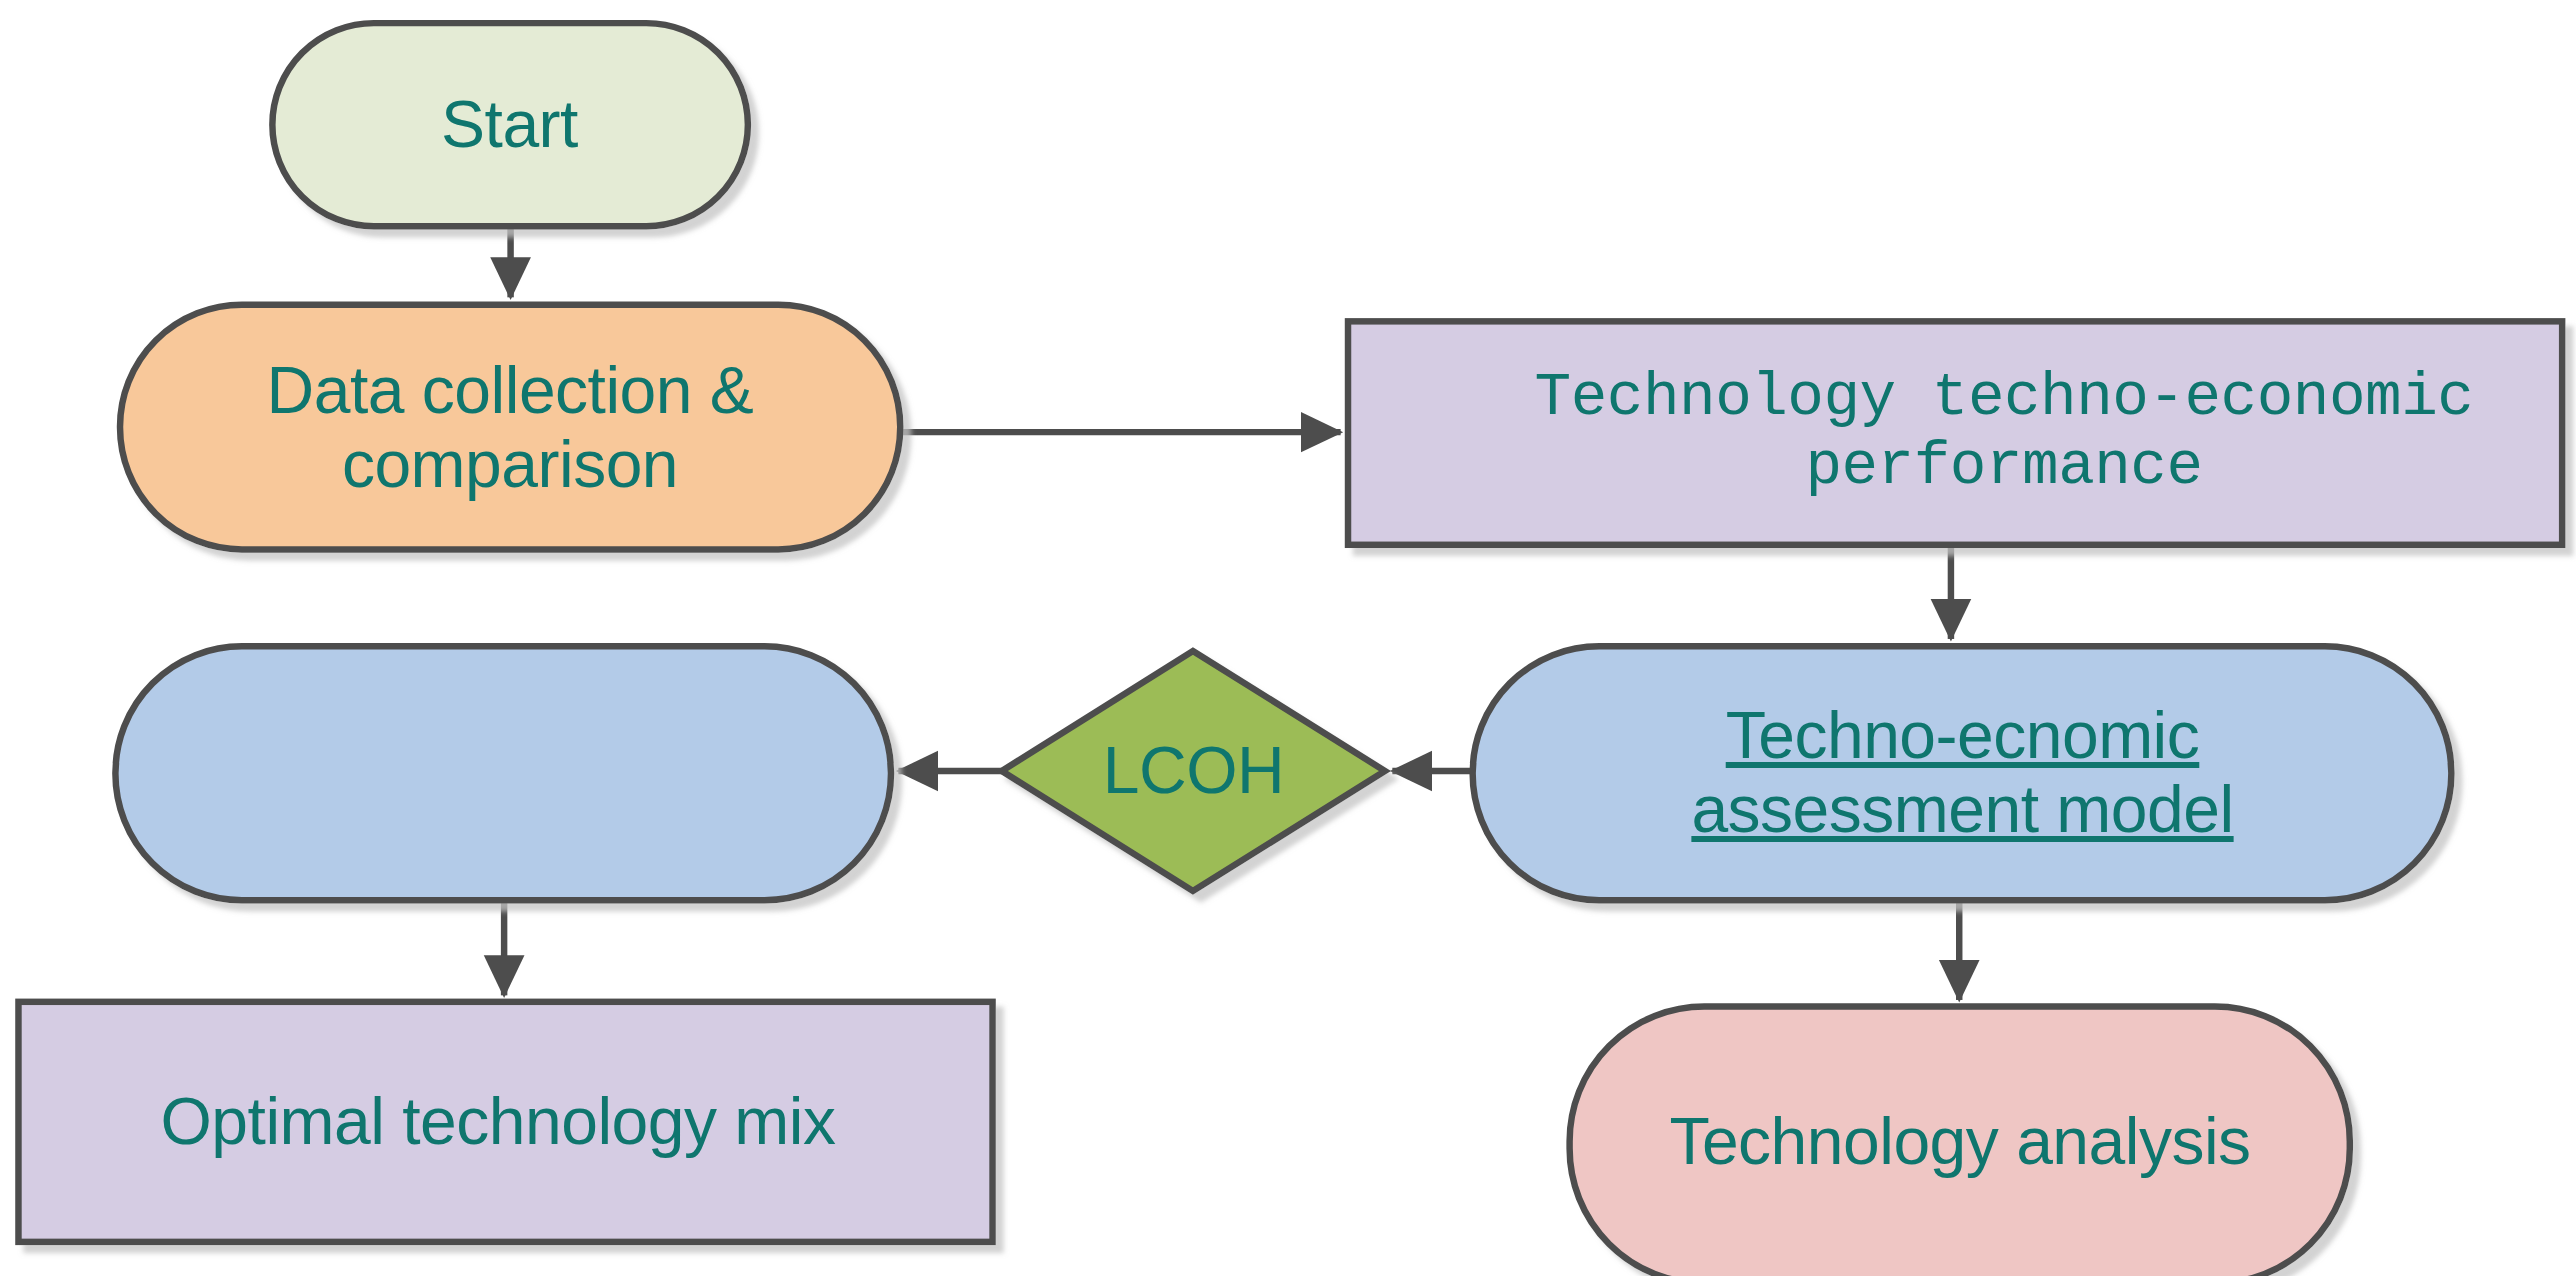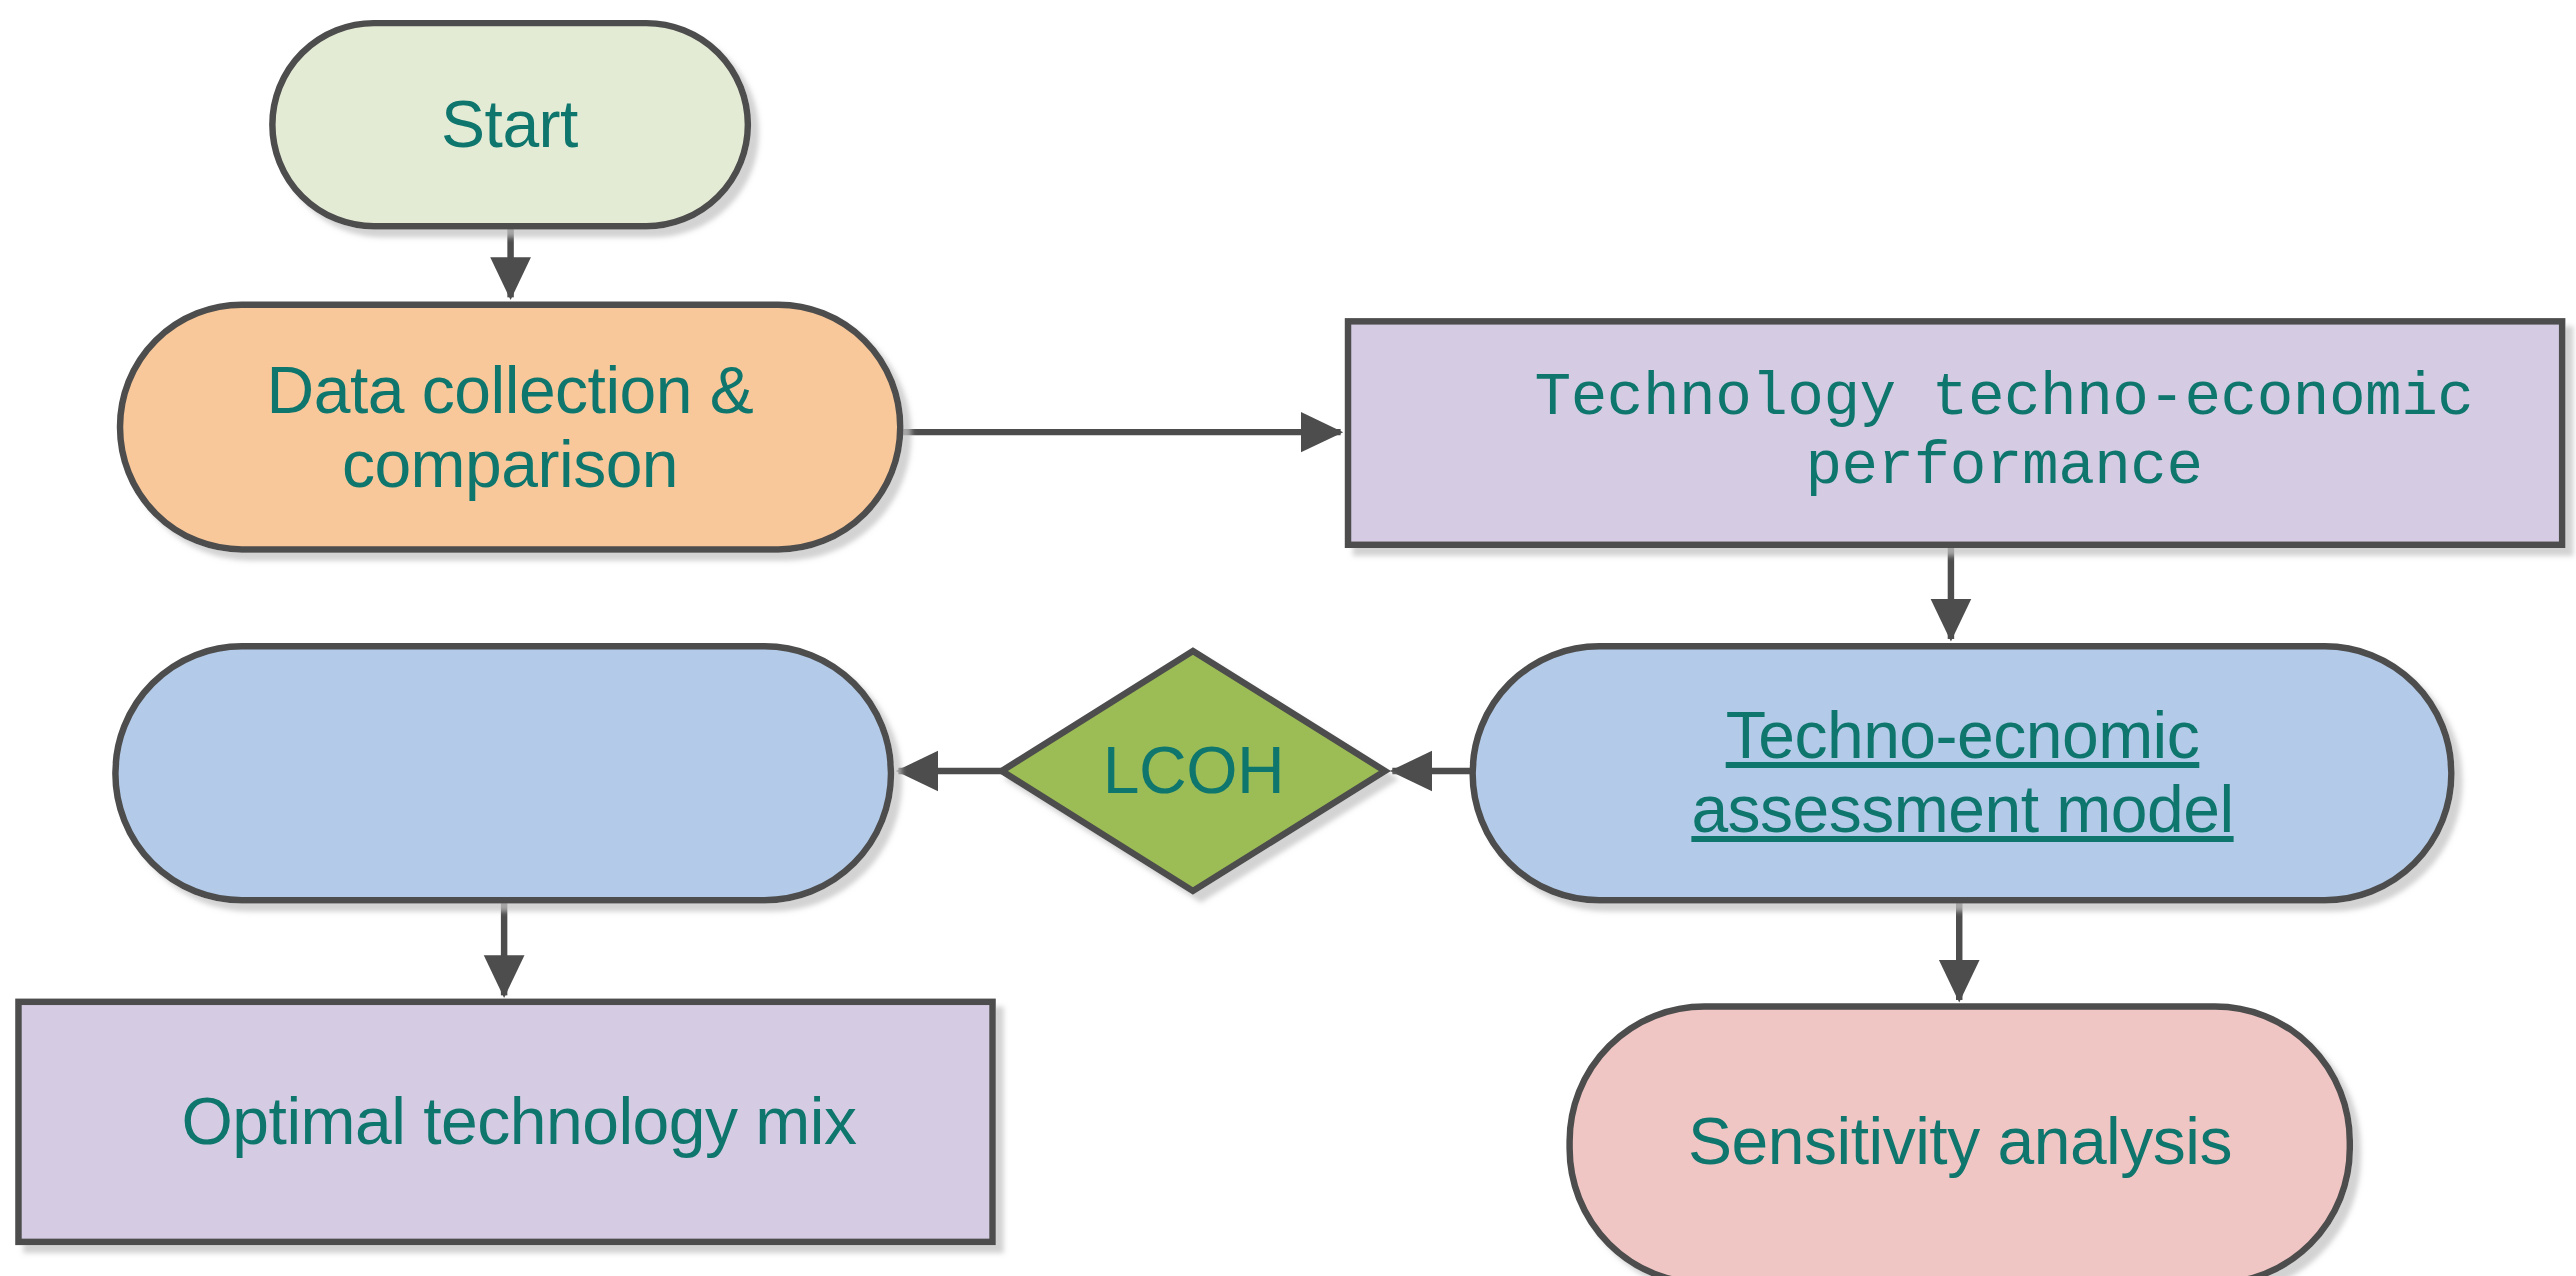--- a/index.html
+++ b/index.html
@@ -114,23 +114,23 @@
 
   <div class="node-label small" style="left:1397px; top:321px; width:1214px; height:223px;font-family:Liberation Mono, monospace;">Technology techno-economic
 performance</div>
 
   <div class="node-label" style="left:1473px; top:646px; width:979px; height:254px;text-decoration:underline;">Techno-ecnomic
 assessment model</div>
 
   <div class="node-label" style="left:1002px; top:651px; width:383px; height:240px;text-align:center;">LCOH</div>
 
 
-  <div class="node-label" style="left:32px; top:1002px; width:974px; height:240px;text-align:center;">Optimal technology mix</div>
+  <div class="node-label" style="left:11px; top:1002px; width:974px; height:240px;text-align:center;">Optimal technology mix</div>
 
-  <div class="node-label" style="left:1570px; top:1006px; width:780px; height:271px;">Sensitivity analysis</div>
+  <div class="node-label" style="left:1570px; top:1006px; width:780px; height:271px;">Technology analysis</div>
 
   <div class="hit" style="left:272px; top:23px; width:475px; height:203px; border-radius:102px;"></div>
   <div class="hit" style="left:120px; top:305px; width:780px; height:245px; border-radius:122px;"></div>
   <div class="hit" style="left:1348px; top:321px; width:1214px; height:223px;"></div>
   <div class="hit" style="left:1473px; top:646px; width:979px; height:254px; border-radius:126px;"></div>
   <div class="hit" style="left:1002px; top:651px; width:383px; height:240px;"></div>
   <div class="hit" style="left:115px; top:646px; width:776px; height:254px; border-radius:126px;"></div>
   <div class="hit" style="left:18.5px; top:1002px; width:974px; height:240px;"></div>
   <div class="hit" style="left:1570px; top:1006px; width:780px; height:271px; border-radius:135px;"></div>
 

